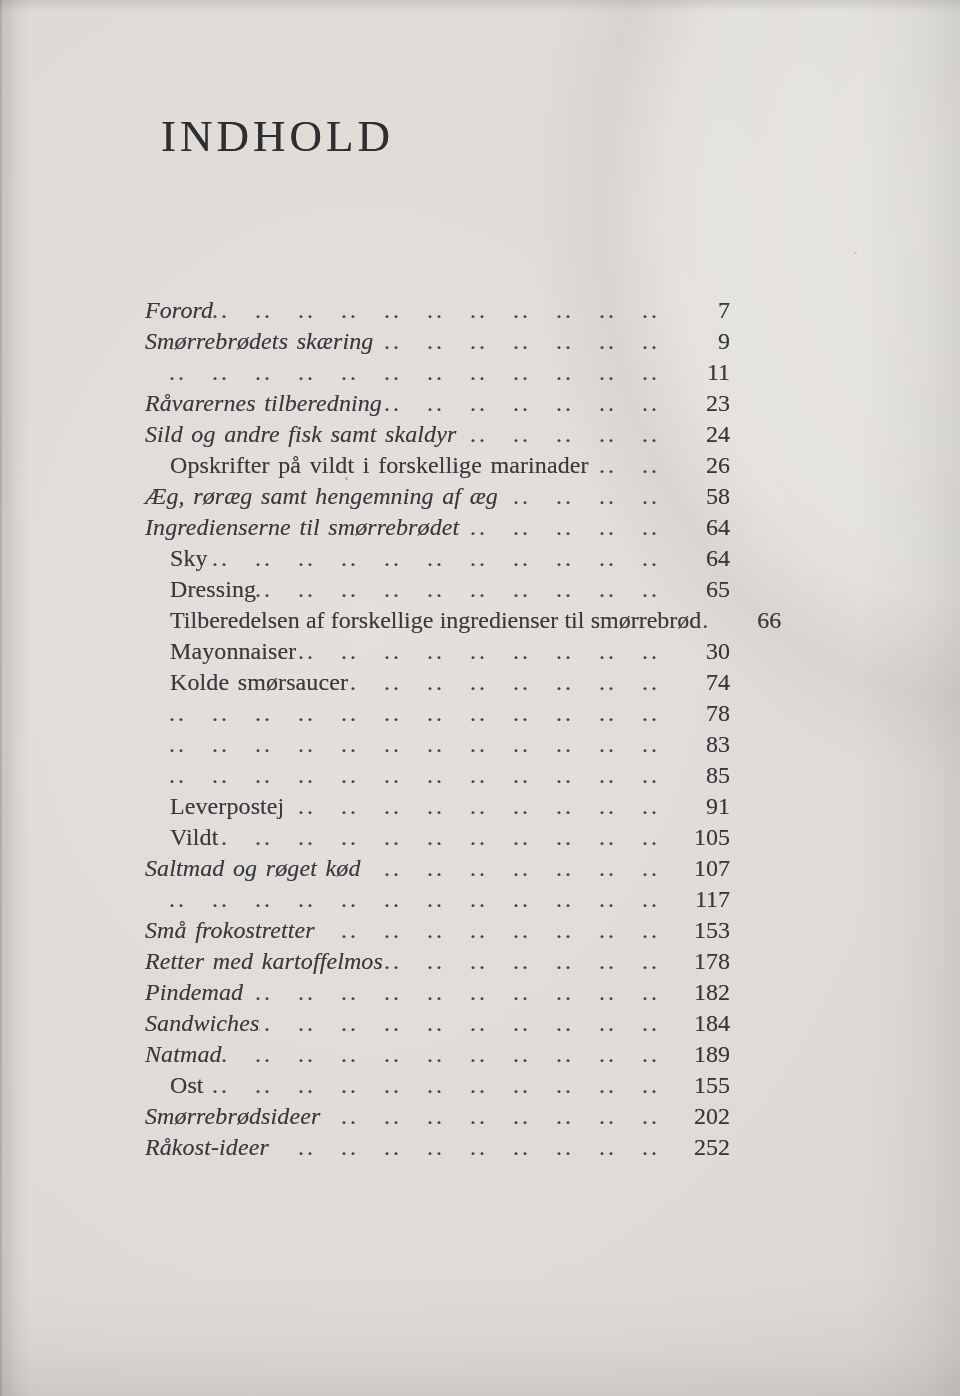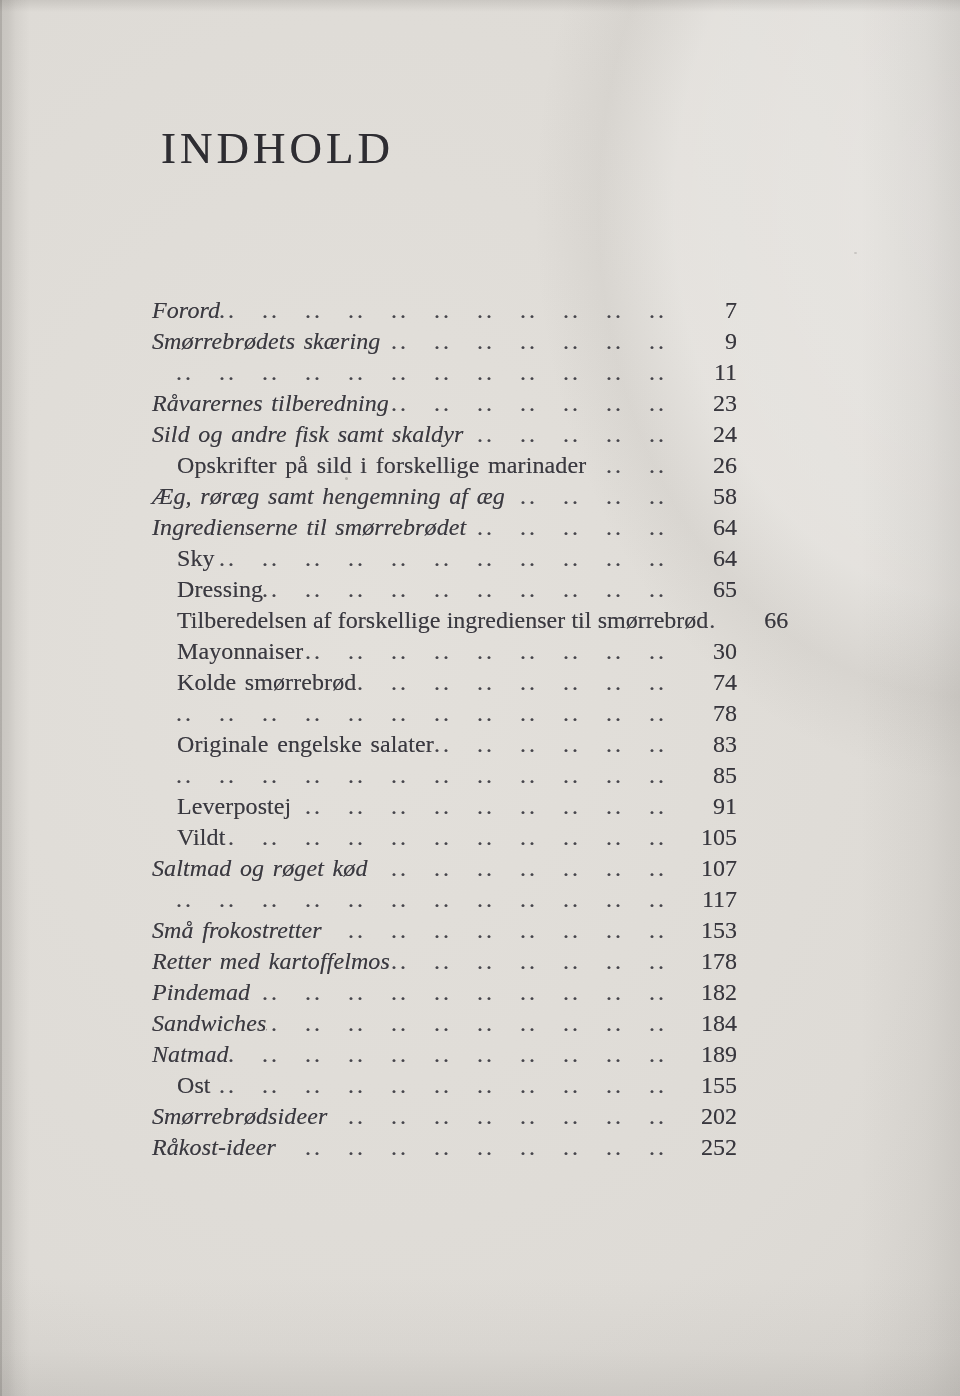--- a/index.html
+++ b/index.html
@@ -24,26 +24,26 @@
       linear-gradient(0deg, rgba(70,66,62,.11) 0px, rgba(70,66,62,.04) 46px, rgba(70,66,62,0) 120px),
       
       radial-gradient(ellipse 640px 840px at 101% 15%,
         rgba(255,255,255,.28) 0%, rgba(255,255,255,.18) 46%,
         rgba(110,105,100,.065) 58%, rgba(110,105,100,0) 68%),
       
       radial-gradient(ellipse 140% 120% at 38% 45%,
         #e3e0db 0%, #dedbd6 45%, #d7d4cf 75%, #cbc8c4 100%);
   }
   .title {
-    position: absolute; left: 161px; top: 122px; margin: 0;
+    position: absolute; left: 161px; top: 110px; margin: 0;
     font-size: 45px; font-weight: normal; letter-spacing: 4px;
     color: #2e2d32; text-shadow: 0 0 0.5px rgba(46,45,50,.55);
     white-space: nowrap;
   }
-  .toc { position: absolute; left: 152px; top: 295px; width: 585px; }
+  .toc { position: absolute; left: 145px; top: 295px; width: 585px; }
   .row {
     display: flex; align-items: baseline;
     height: 31px; line-height: 31px; font-size: 24px;
     text-shadow: 0 0 0.4px rgba(56,54,60,.5);
   }
   .label {
     flex: 0 0 auto; white-space: nowrap;
     word-spacing: 2.5px; letter-spacing: 0.1px;
   }
   .row.italic .label { font-style: italic; }
@@ -86,21 +86,21 @@
     <span class="label">Råvarernes tilberedning</span>
     <span class="leader">.. .. .. .. .. .. .. .. .. .. .. .. .. .. .. ..</span>
     <span class="num">23</span>
   </div>
       <div class="row italic">
     <span class="label">Sild og andre fisk samt skaldyr</span>
     <span class="leader">.. .. .. .. .. .. .. .. .. .. .. .. .. .. .. ..</span>
     <span class="num">24</span>
   </div>
       <div class="row indent roman">
-    <span class="label">Opskrifter på sild i forskellige marinader</span>
+    <span class="label">Opskrifter på vildt i forskellige marinader</span>
     <span class="leader">.. .. .. .. .. .. .. .. .. .. .. .. .. .. .. ..</span>
     <span class="num">26</span>
   </div>
       <div class="row italic">
     <span class="label">Æg, røræg samt hengemning af æg</span>
     <span class="leader">.. .. .. .. .. .. .. .. .. .. .. .. .. .. .. ..</span>
     <span class="num">58</span>
   </div>
       <div class="row italic">
     <span class="label">Ingredienserne til smørrebrødet</span>
@@ -121,30 +121,29 @@
     <span class="label">Tilberedelsen af forskellige ingredienser til smørrebrød</span>
     <span class="leader">.. .. .. .. .. .. .. .. .. .. .. .. .. .. .. ..</span>
     <span class="num">66</span>
   </div>
       <div class="row indent roman">
     <span class="label">Mayonnaiser</span>
     <span class="leader">.. .. .. .. .. .. .. .. .. .. .. .. .. .. .. ..</span>
     <span class="num">30</span>
   </div>
       <div class="row indent roman">
-    <span class="label">Kolde smørrebrød</span>
+    <span class="label">Kolde smørsaucer</span>
     <span class="leader">.. .. .. .. .. .. .. .. .. .. .. .. .. .. .. ..</span>
     <span class="num">74</span>
   </div>
       <div class="row indent roman">
     <span class="leader">.. .. .. .. .. .. .. .. .. .. .. .. .. .. .. ..</span>
     <span class="num">78</span>
   </div>
       <div class="row indent roman">
-    <span class="label">Originale engelske salater</span>
     <span class="leader">.. .. .. .. .. .. .. .. .. .. .. .. .. .. .. ..</span>
     <span class="num">83</span>
   </div>
       <div class="row italic">
     <span class="leader">.. .. .. .. .. .. .. .. .. .. .. .. .. .. .. ..</span>
     <span class="num">85</span>
   </div>
       <div class="row indent roman">
     <span class="label">Leverpostej</span>
     <span class="leader">.. .. .. .. .. .. .. .. .. .. .. .. .. .. .. ..</span>

